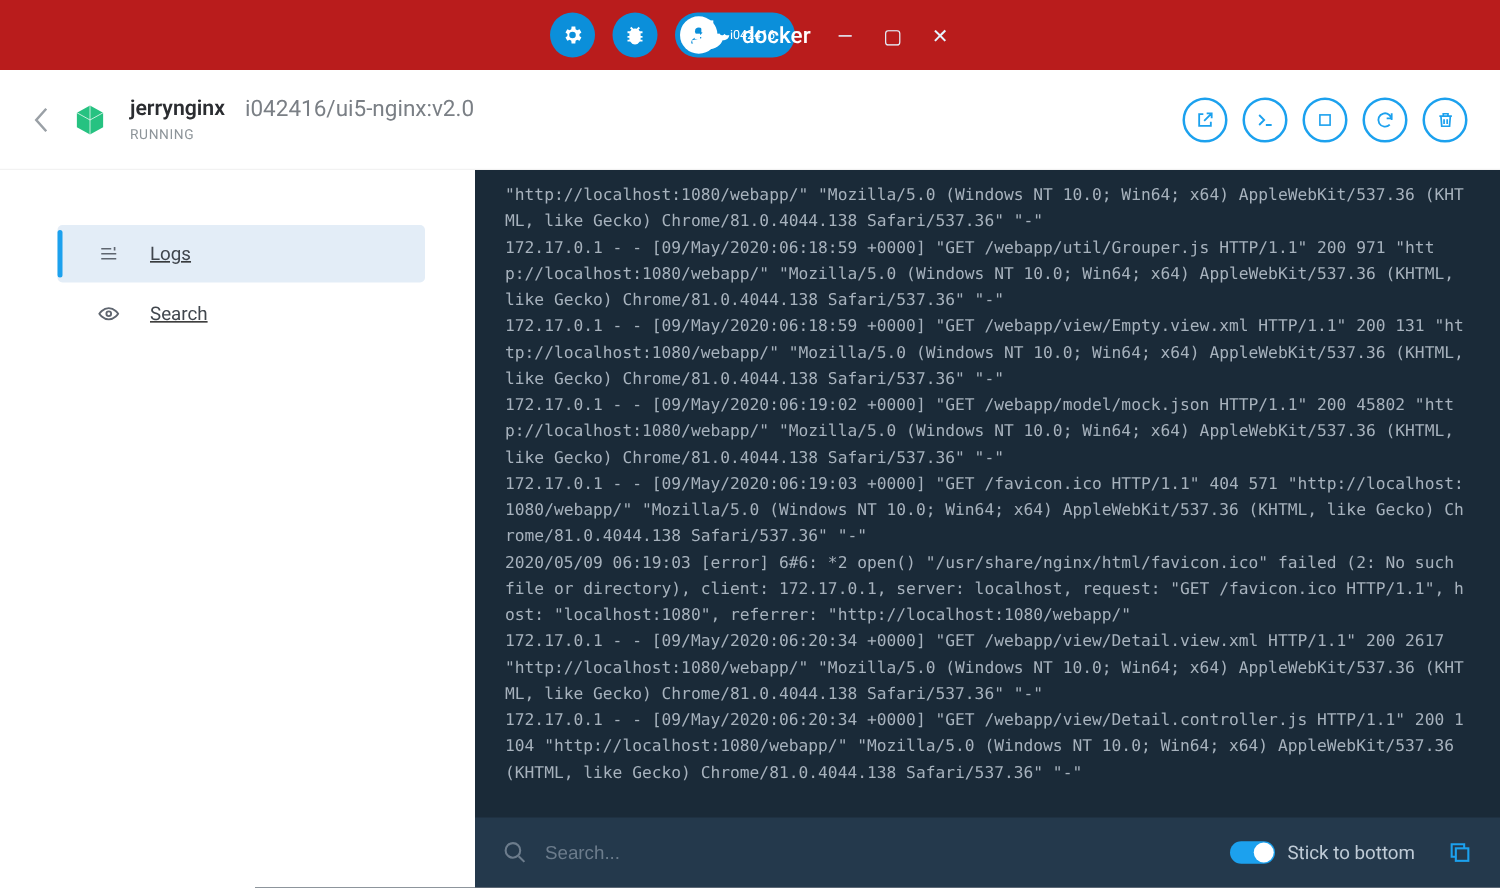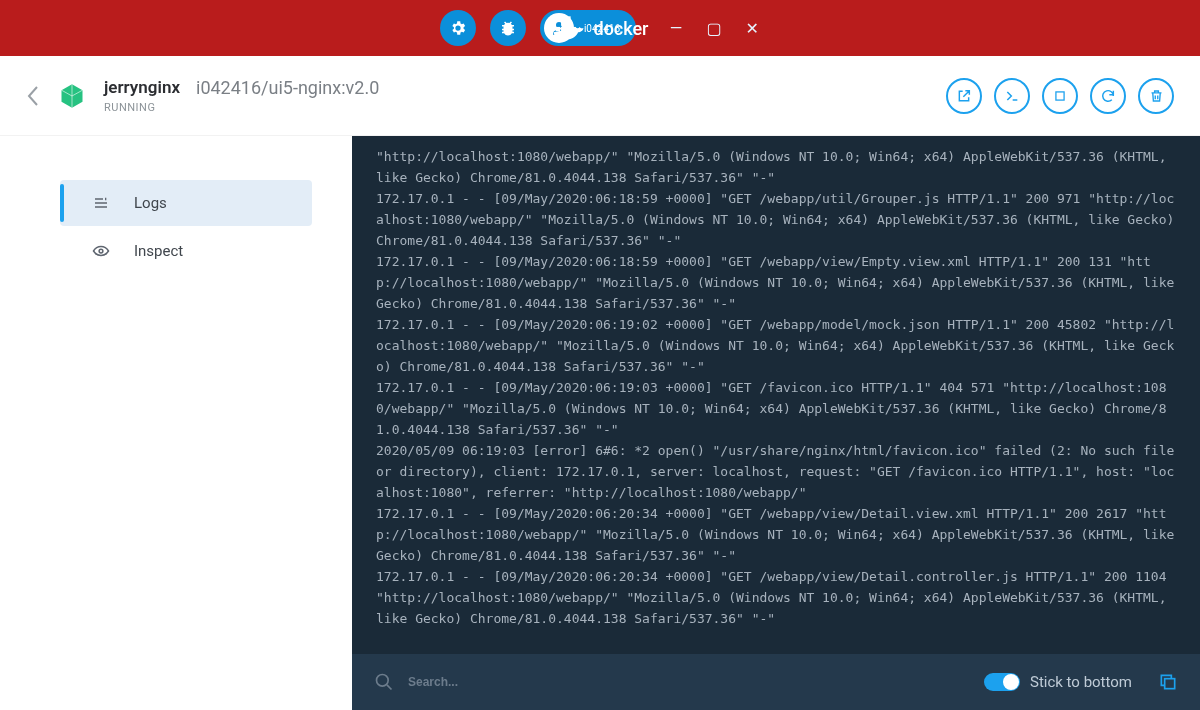--- a/index.html
+++ b/index.html
@@ -24,31 +24,31 @@
 .titleblock { display: flex; flex-direction: column; }
 .titlerow { display: flex; align-items: flex-start; gap: 16px; }
 .titlerow .name { font-size: 17px; font-weight: 600; color: #2b2d31; }
 .titlerow .image { font-size: 18px; color: #7a7f85; }
 .status { font-size: 11px; letter-spacing: 0.5px; color: #8d9499; margin-top: 3px; }
 .action-row { display: flex; gap: 12px; }
 .action-btn { width: 36px; height: 36px; border: 2px solid #1ca1ee; border-radius: 50%; display: flex; align-items: center; justify-content: center; color: #1ca1ee; cursor: pointer; background: #fff; }
 
 
 .main { display: flex; height: calc(710px - 56px - 80px); }
-.sidebar { width: 352px; padding-top: 44px; padding-left: 60px; padding-right: 40px; }
+.sidebar { width: 380px; padding-top: 44px; padding-left: 46px; padding-right: 40px; text-decoration: underline; }
 .sidetab { display: flex; align-items: center; gap: 24px; height: 46px; padding-left: 32px; border-radius: 4px; color: #40464d; font-size: 15px; cursor: pointer; margin-bottom: 2px; position: relative; }
 .sidetab.active { background: #e3edf7; }
 .sidetab.active::before { content: ''; position: absolute; left: 0; top: 4px; bottom: 4px; width: 4px; background: #1ca1ee; border-radius: 2px; }
 .sidetab .ticon { width: 18px; color: #5f6670; display: flex; align-items: center; justify-content: center; }
 
 
 .logwrap { flex: 1; display: flex; flex-direction: column; background: #1a2a38; }
 .logarea { flex: 1; padding: 10px 24px 10px 24px; overflow: hidden; font-family: "Menlo", "Consolas", monospace; font-size: 13px; line-height: 21px; color: #a7b2bd; white-space: pre-wrap; word-break: break-all; }
 .logfoot { height: 56px; background: #24394c; display: flex; align-items: center; padding: 0 22px; gap: 14px; color: #8091a1; }
-.logfoot input { flex: 1; background: transparent; border: none; outline: none; color: #5eead4; font-size: 12px; font-weight: bold; }
+.logfoot input { flex: 1; background: transparent; border: none; outline: none; color: #5eead4; font-size: 15px; }
 .logfoot input::placeholder { color: #6c7c8c; }
 .stick { display: flex; align-items: center; gap: 10px; color: #bfcbd6; font-size: 15px; }
 .toggle { width: 36px; height: 18px; background: #1ca1ee; border-radius: 10px; position: relative; cursor: pointer; }
 .toggle::after { content: ''; position: absolute; right: 1px; top: 1px; width: 16px; height: 16px; background: #fff; border-radius: 50%; }
 .copy-icon { color: #1ca1ee; margin-left: 12px; cursor: pointer; }
 
 svg { display: block; }
 </style>
 </head>
 <body>
@@ -172,21 +172,21 @@
         </span>
       <span>Logs</span>
     </div>
     <div class="sidetab">
       <span class="ticon">
           <svg width="18" height="14" viewBox="0 0 24 16" fill="none" stroke="#5f6670" stroke-width="2">
             <path d="M2 8s3.5-6 10-6 10 6 10 6-3.5 6-10 6S2 8 2 8z"></path>
             <circle cx="12" cy="8" r="2.5"></circle>
           </svg>
         </span>
-      <span>Inspect</span>
+      <span>Search</span>
     </div>
   </div>
 
   <div class="logwrap">
     <div class="logarea" id="logarea">"http://localhost:1080/webapp/" "Mozilla/5.0 (Windows NT 10.0; Win64; x64) AppleWebKit/537.36 (KHTML, like Gecko) Chrome/81.0.4044.138 Safari/537.36" "-"
 172.17.0.1 - - [09/May/2020:06:18:59 +0000] "GET /webapp/util/Grouper.js HTTP/1.1" 200 971 "http://localhost:1080/webapp/" "Mozilla/5.0 (Windows NT 10.0; Win64; x64) AppleWebKit/537.36 (KHTML, like Gecko) Chrome/81.0.4044.138 Safari/537.36" "-"
 172.17.0.1 - - [09/May/2020:06:18:59 +0000] "GET /webapp/view/Empty.view.xml HTTP/1.1" 200 131 "http://localhost:1080/webapp/" "Mozilla/5.0 (Windows NT 10.0; Win64; x64) AppleWebKit/537.36 (KHTML, like Gecko) Chrome/81.0.4044.138 Safari/537.36" "-"
 172.17.0.1 - - [09/May/2020:06:19:02 +0000] "GET /webapp/model/mock.json HTTP/1.1" 200 45802 "http://localhost:1080/webapp/" "Mozilla/5.0 (Windows NT 10.0; Win64; x64) AppleWebKit/537.36 (KHTML, like Gecko) Chrome/81.0.4044.138 Safari/537.36" "-"
 172.17.0.1 - - [09/May/2020:06:19:03 +0000] "GET /favicon.ico HTTP/1.1" 404 571 "http://localhost:1080/webapp/" "Mozilla/5.0 (Windows NT 10.0; Win64; x64) AppleWebKit/537.36 (KHTML, like Gecko) Chrome/81.0.4044.138 Safari/537.36" "-"
 2020/05/09 06:19:03 [error] 6#6: *2 open() "/usr/share/nginx/html/favicon.ico" failed (2: No such file or directory), client: 172.17.0.1, server: localhost, request: "GET /favicon.ico HTTP/1.1", host: "localhost:1080", referrer: "http://localhost:1080/webapp/"

